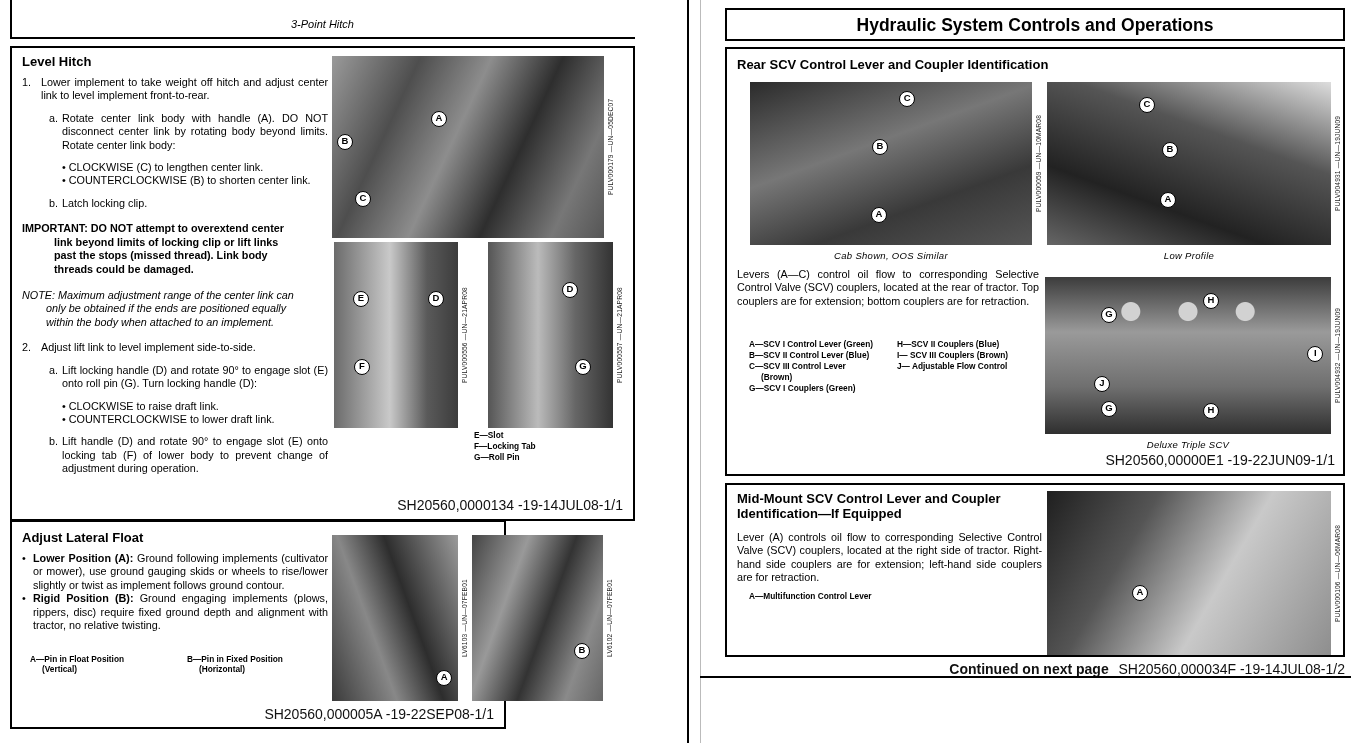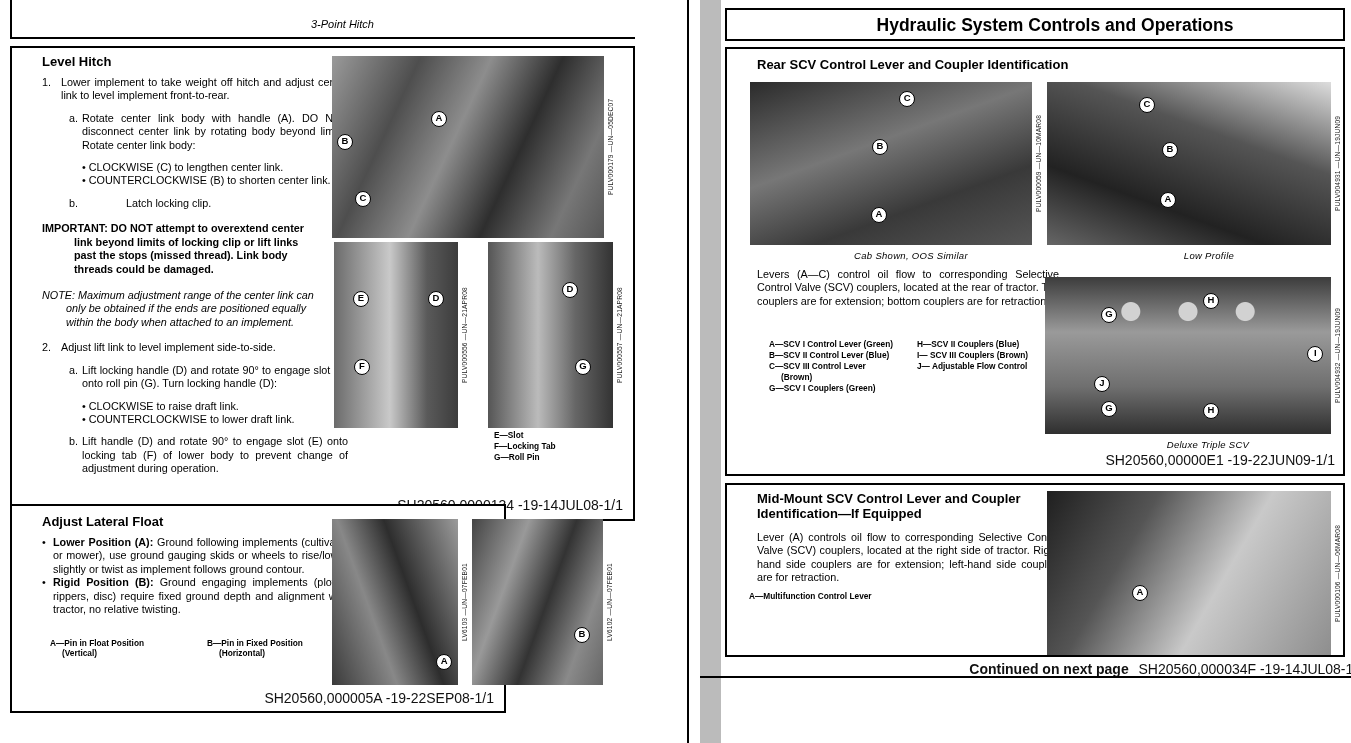--- a/index.html
+++ b/index.html
@@ -1,18 +1,18 @@
 <!DOCTYPE html>
 <html><head>
 <meta charset="utf-8">
 <style>
   html,body{margin:0;padding:0;}
   body{width:1351px;height:743px;background:#fff;font-family:"Liberation Sans",sans-serif;color:#000;}
   #screen{position:relative;width:1351px;height:743px;background:#ffffff;overflow:hidden;}
-  .abs{position:absolute;padding-left:20px;}
+  .abs{position:absolute;}
   .box{position:absolute;border:2px solid #000;background:#fff;box-sizing:border-box;}
   .hline{position:absolute;background:#000;height:2px;}
   .vline{position:absolute;background:#000;width:2px;}
   .photo{position:absolute;overflow:visible;}
   .callout{position:absolute;width:16px;height:16px;margin:-8px 0 0 -8px;border-radius:50%;
            background:#fff;border:1.6px solid #000;box-sizing:border-box;
            font-weight:bold;font-size:9.5px;line-height:12.6px;text-align:center;z-index:3;}
   .vcode{position:absolute;writing-mode:vertical-rl;transform:rotate(180deg);
          font-size:6.6px;line-height:10px;letter-spacing:.2px;color:#1a1a1a;
          text-align:center;width:11px;white-space:nowrap;}
@@ -68,21 +68,21 @@
         <div class="row" style="margin-left:27px;">
           <span class="mk" style="width:13px;">a.</span>
           <span class="p" style="flex:1;">Rotate center link body with handle (A). DO NOT disconnect center link by rotating body beyond limits. Rotate center link body:</span>
         </div>
         <div style="margin-left:40px;">
           <div class="p" style="text-align:left;">• CLOCKWISE (C) to lengthen center link.</div>
           <div class="p" style="text-align:left;">• COUNTERCLOCKWISE (B) to shorten center link.</div>
         </div>
         <div class="row" style="margin-left:27px;">
           <span class="mk" style="width:13px;">b.</span>
-          <span class="p" style="flex:1;margin-left:44px;">Latch locking clip.</span>
+          <span class="p" style="flex:1;">Latch locking clip.</span>
         </div>
         <div class="imp" style="margin-top:12px;">IMPORTANT: DO NOT attempt to overextend center
 link beyond limits of locking clip or lift links
 past the stops (missed thread). Link body
 threads could be damaged.</div>
         <div class="note" style="margin-top:12px;">NOTE: Maximum adjustment range of the center link can
 only be obtained if the ends are positioned equally
 within the body when attached to an implement.</div>
         <div class="row" style="margin-top:12px;">
           <span class="mk" style="width:19px;">2.</span>
@@ -124,21 +124,21 @@
 
       <div class="abs" style="left:462px;top:382px;width:150px;">
         <div class="legend">E—Slot</div>
         <div class="legend">F—Locking Tab</div>
         <div class="legend">G—Roll Pin</div>
       </div>
 
       <div class="abs code" style="right:10px;bottom:6px;">SH20560,0000134 -19-14JUL08-1/1</div>
     </div>
 
-    <div class="box" style="left:10px;top:504px;width:496px;height:209px;">
+    <div class="box" style="left:10px;top:520px;width:496px;height:209px;">
       <div class="abs h-sec" style="left:10px;top:8px;">Adjust Lateral Float</div>
 
       <div class="abs" style="left:10px;top:30px;width:306px;">
         <div class="row">
           <span class="mk" style="width:11px;">•</span>
           <span class="p" style="flex:1;"><span class="b">Lower Position (A):</span><span> Ground following implements (cultivator or mower), use ground gauging skids or wheels to rise/lower slightly or twist as implement follows ground contour.</span></span>
         </div>
         <div class="row">
           <span class="mk" style="width:11px;">•</span>
           <span class="p" style="flex:1;"><span class="b">Rigid Position (B):</span><span> Ground engaging implements (plows, rippers, disc) require fixed ground depth and alignment with tractor, no relative twisting.</span></span>

